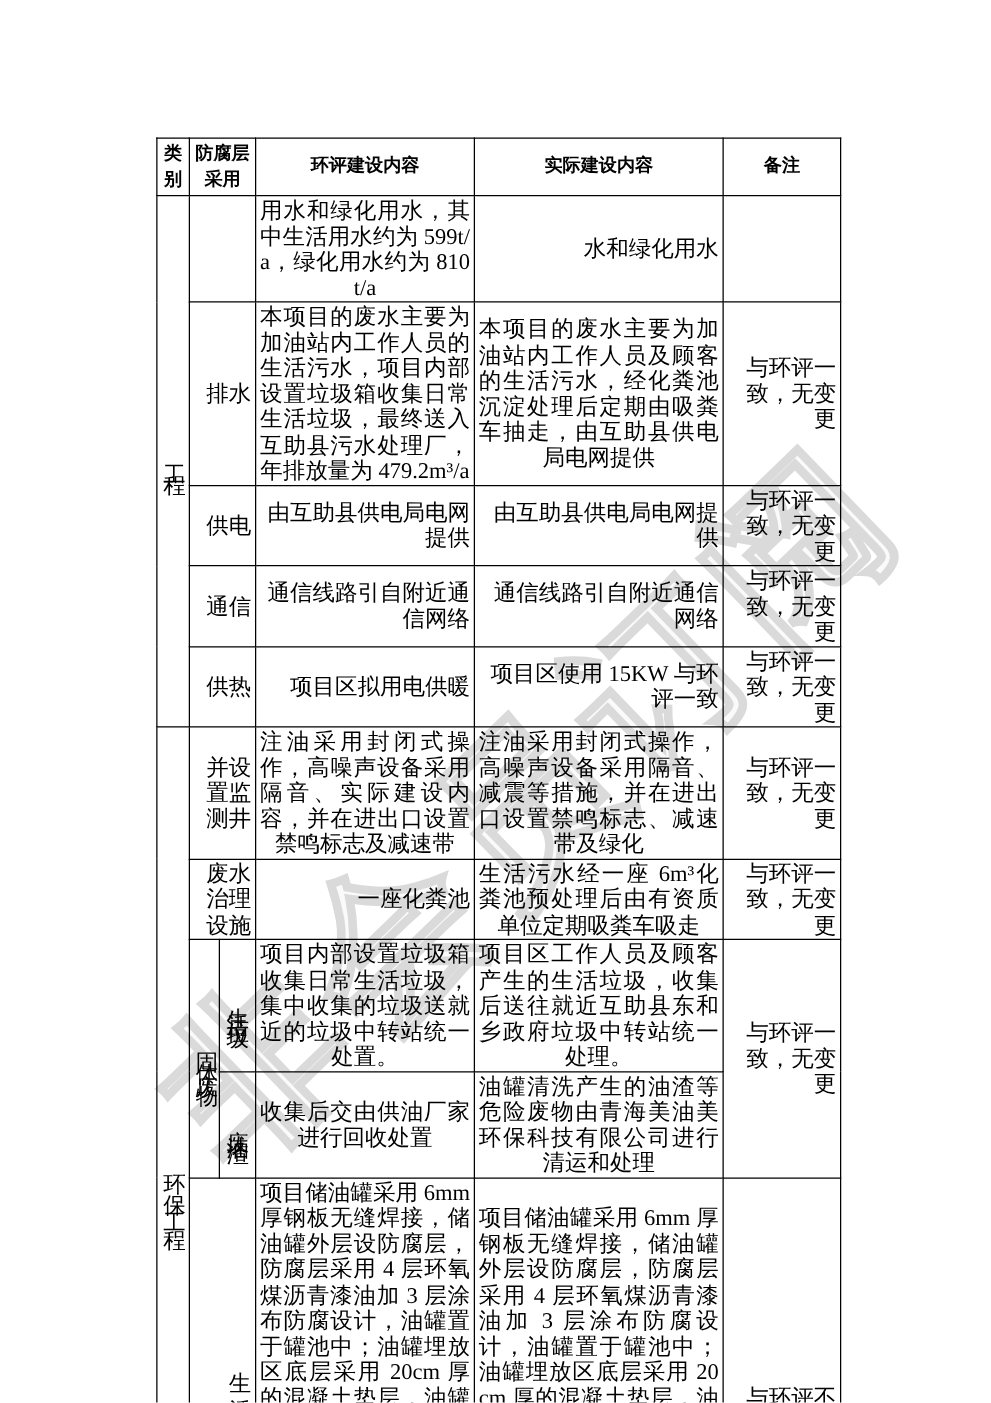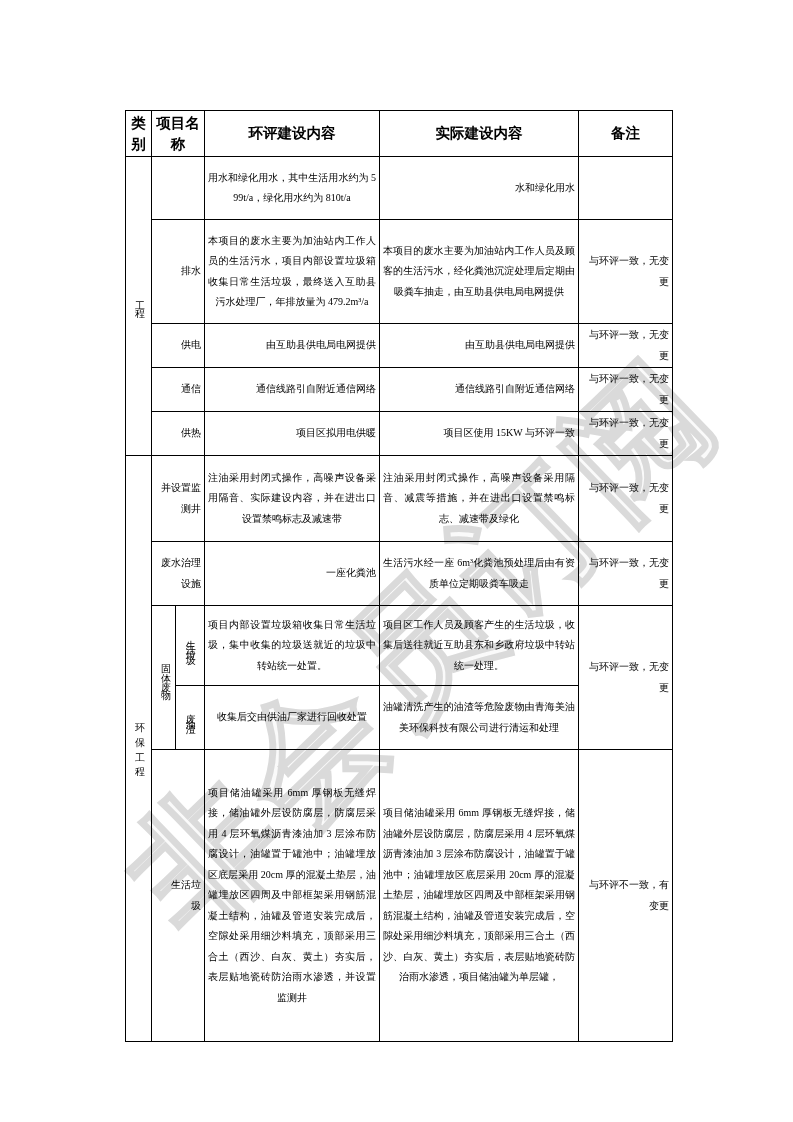--- a/index.html
+++ b/index.html
@@ -30,21 +30,21 @@
     left:125px;top:110px;
     width:547px;
     border-collapse:collapse;
     table-layout:fixed;
     z-index:1;
     background:transparent;
   }
   .doc td,.doc th{
     border:1px solid #000;
     padding:1px 3px;
-    font-size:10px;
+    font-size:18px;
     line-height:20.5px;
     vertical-align:middle;
     word-break:break-all;
   }
   .doc th{
     font-weight:bold;
     font-size:14.5px;
     text-align:center;
     padding:2px 1px;
   }
@@ -73,21 +73,21 @@
     <col style="width:24px">
     <col style="width:29px">
     <col style="width:175px">
     <col style="width:199px">
     <col style="width:94px">
   </colgroup>
 
   <tbody>
       <tr style="height:45px">
     <th>类别</th>
-    <th colspan="2">项目名称</th>
+    <th colspan="2">防腐层采用</th>
     <th>环评建设内容</th>
     <th>实际建设内容</th>
     <th>备注</th>
   </tr>
 
   <tr style="height:63px">
     <td rowspan="5" class="vt vt-top"><span class="stack stack-md">工程</span></td>
     <td colspan="2" class="ctr"></td>
     <td class="just">用水和绿化用水，其中生活用水约为 599t/a，绿化用水约为 810t/a</td>
     <td class="ctr">水和绿化用水</td>

